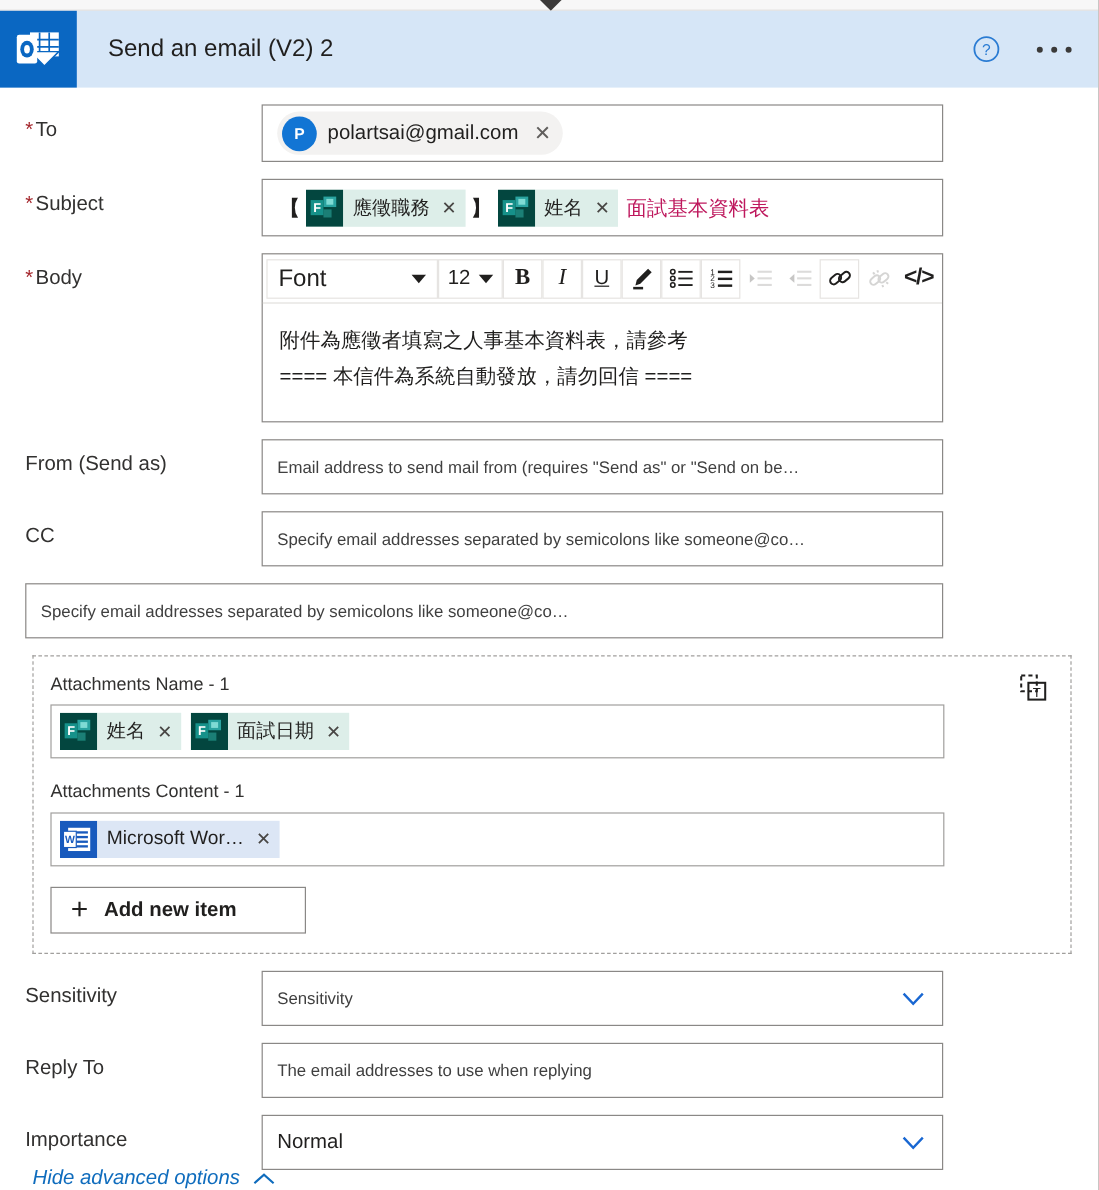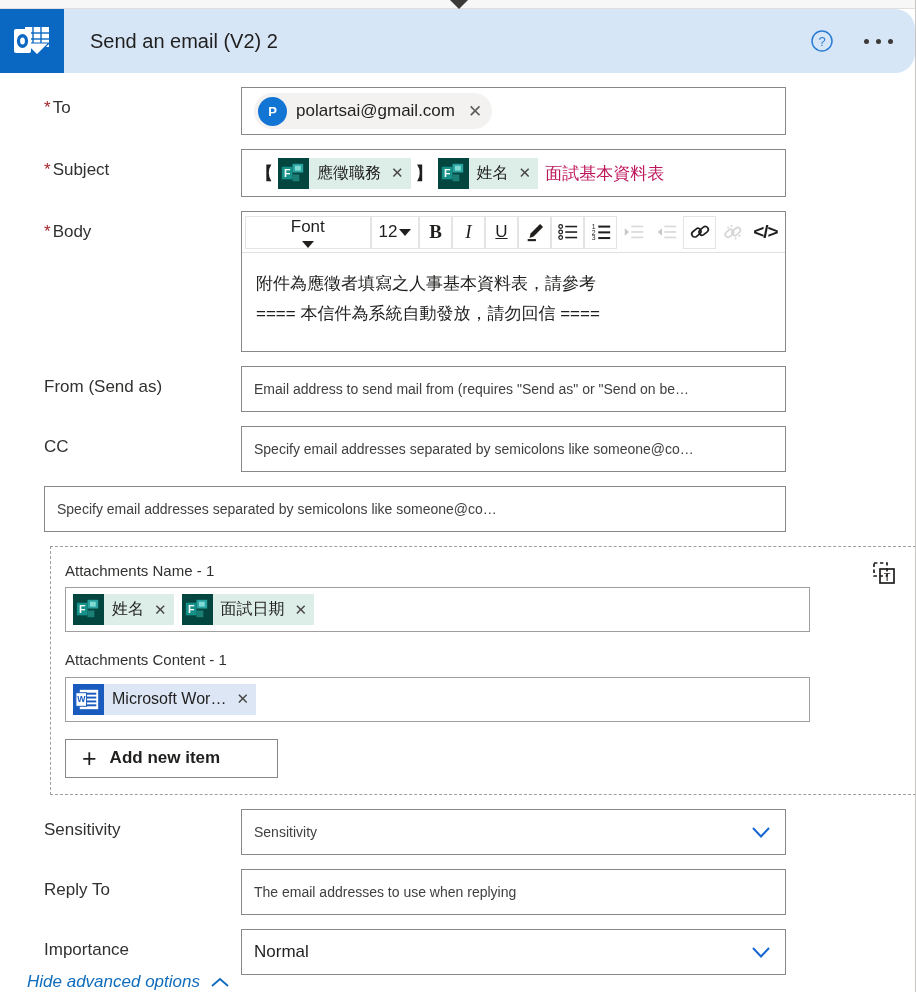--- a/index.html
+++ b/index.html
@@ -31,21 +31,21 @@
     border-left: 9px solid transparent;
     border-right: 9px solid transparent;
     border-top: 9px solid #3b3a39;
   }
 
   
   .header {
     position: absolute; top: 9px; left: 0;
     width: 915px; height: 64px;
     background: #d6e6f7;
-    display: flex; align-items: center; border-radius: 20px;
+    display: flex; align-items: center;
   }
   .app-icon {
     width: 64px; height: 64px;
     background: #0a67c2;
     display: flex; align-items: center; justify-content: center;
     flex: 0 0 64px;
   }
   .header-title {
     margin-left: 26px;
     font-size: 20px;
@@ -60,21 +60,21 @@
   .ellipsis { display: flex; gap: 7px; cursor: pointer; }
   .ellipsis i {
     width: 5px; height: 5px; border-radius: 50%;
     background: #3b3a39; display: block;
   }
 
   
   .form {
     position: absolute; top: 73px; left: 0;
     width: 808px;
-    padding: 14px 22px 0 44px;
+    padding: 14px 22px 0 21px;
   }
   .row {
     display: flex;
     align-items: flex-start;
     margin-bottom: 14px;
   }
   .lbl {
     width: 197px;
     flex: 0 0 197px;
     font-size: 17px;
@@ -139,22 +139,21 @@
   }
   .tb-btn {
     height: 33px; min-width: 33px;
     display: flex; align-items: center; justify-content: center;
     border: 1px solid transparent; cursor: pointer;
     color: #201f1e;
   }
   .tb-sep-box { border: 1px solid #e6e4e2; }
   .tb-font {
     width: 150px; justify-content: space-between; padding: 0 9px;
-    font-size: 17px;
-    flex-direction: column;
+    font-size: 20px;
   }
   .tb-size { width: 56px; justify-content: space-between; padding: 0 7px; font-size: 17px; }
   .caret-dn {
     width: 0; height: 0;
     border-left: 6px solid transparent;
     border-right: 6px solid transparent;
     border-top: 7px solid #201f1e;
   }
   .tb-b { font-family: "Liberation Serif", serif; font-weight: bold; font-size: 19px; }
   .tb-i { font-family: "Liberation Serif", serif; font-style: italic; font-size: 19px; }

